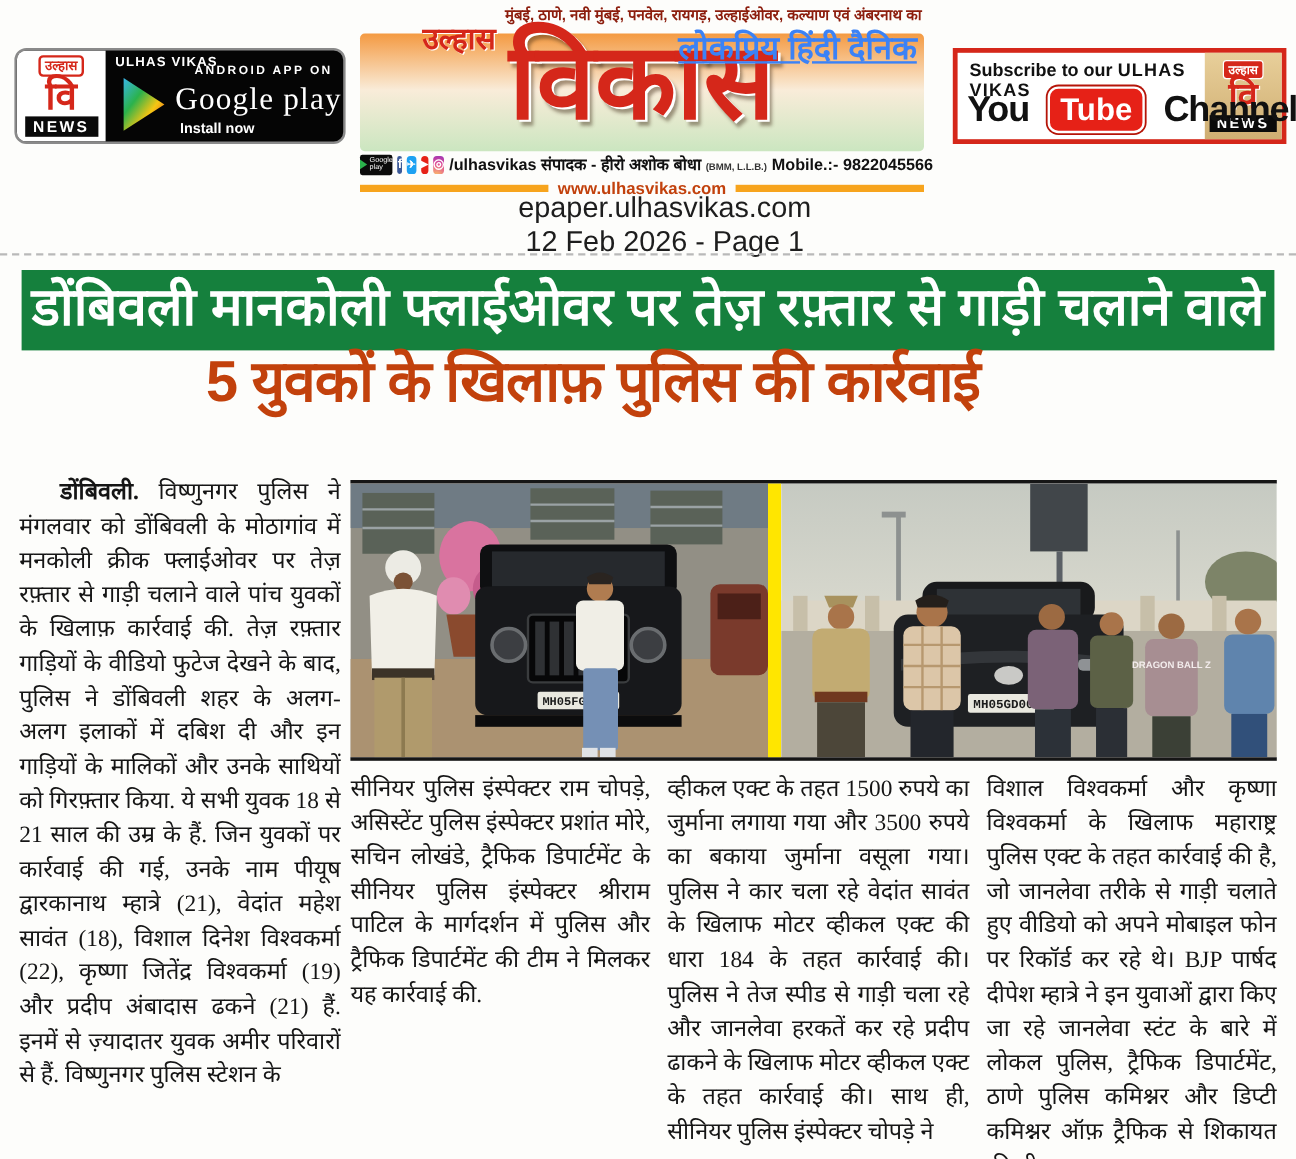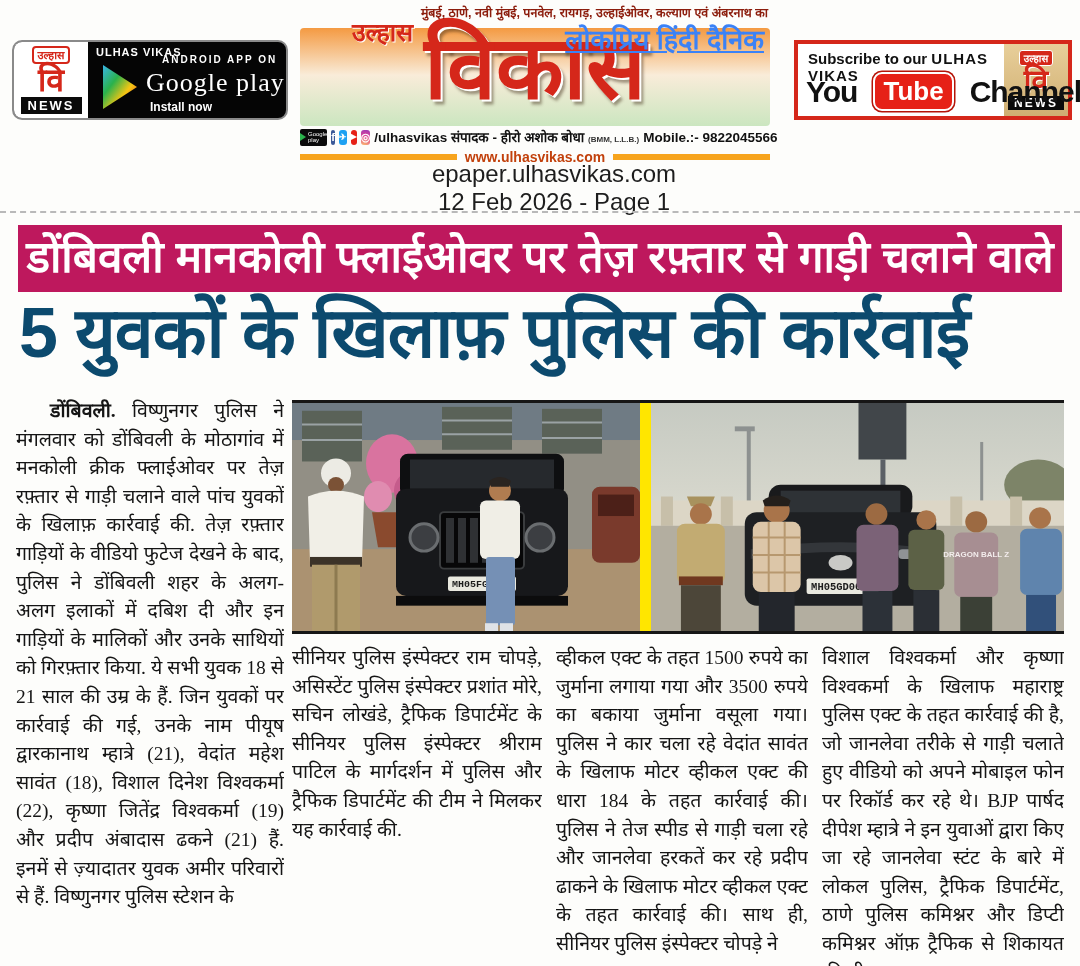--- a/index.html
+++ b/index.html
@@ -79,25 +79,25 @@
   .yt-logo .nw { background:#0a0a0a; color:#fff; font-weight:bold; font-size:12px;
     letter-spacing:2px; padding:0 6px; }
 
   
   .epaper { position:absolute; left:0; top:160px; width:1080px; text-align:center; color:#1d1d1d;padding-left:28px; }
   .epaper .u { font-size:24px; }
   .epaper .d { font-size:24px; }
   .dotted-rule { position:absolute; left:0; top:211px; width:1080px; border-top:2px dashed #b9b9b9; }
 
   
-  .kicker { position:absolute; left:18px; top:225px; width:1044px; background:#be185d;
+  .kicker { position:absolute; left:18px; top:225px; width:1044px; background:#15803d;
     color:#fff; text-align:center; font-weight:bold; font-size:44px; line-height:1.35;
     padding:2px 0 6px; }
   .headline { position:absolute; left:0; top:288px; width:988px; text-align:center;
-    color:#0c4a6e; font-weight:bold; font-size:70px; line-height:1.3; letter-spacing:-1px; }
+    color:#c2410c; font-weight:bold; font-size:48px; line-height:1.3; letter-spacing:-1px; }
 
   .body-area { position:absolute; left:16px; top:397px; width:1048px; height:569px; }
   .col { position:absolute; font-family:"Liberation Serif", serif; font-size:19.5px;
     line-height:28.6px; text-align:justify; color:#151515; overflow:hidden; }
   .col p.indent { text-indent:34px; }
   .col .lead { font-weight:bold; }
   .col1 { left:0; top:0; width:268px; height:569px; }
   .col2 { left:276px; top:247px; width:250px; height:322px; }
   .col3 { left:540px; top:247px; width:252px; height:322px; }
   .col4 { left:806px; top:247px; width:242px; height:322px; }

